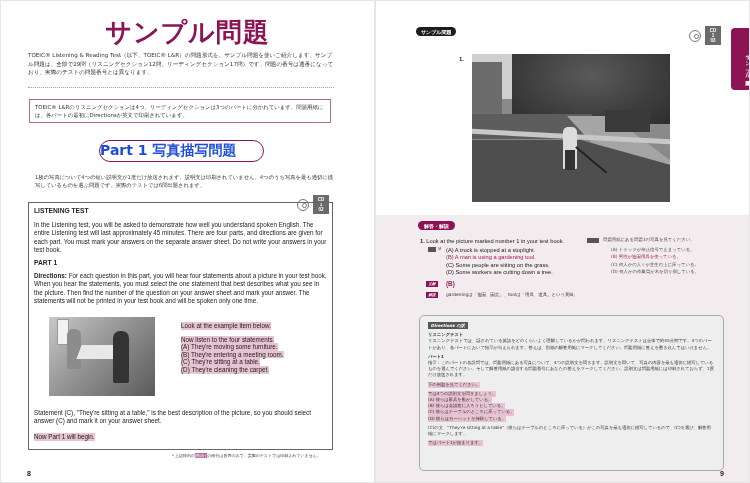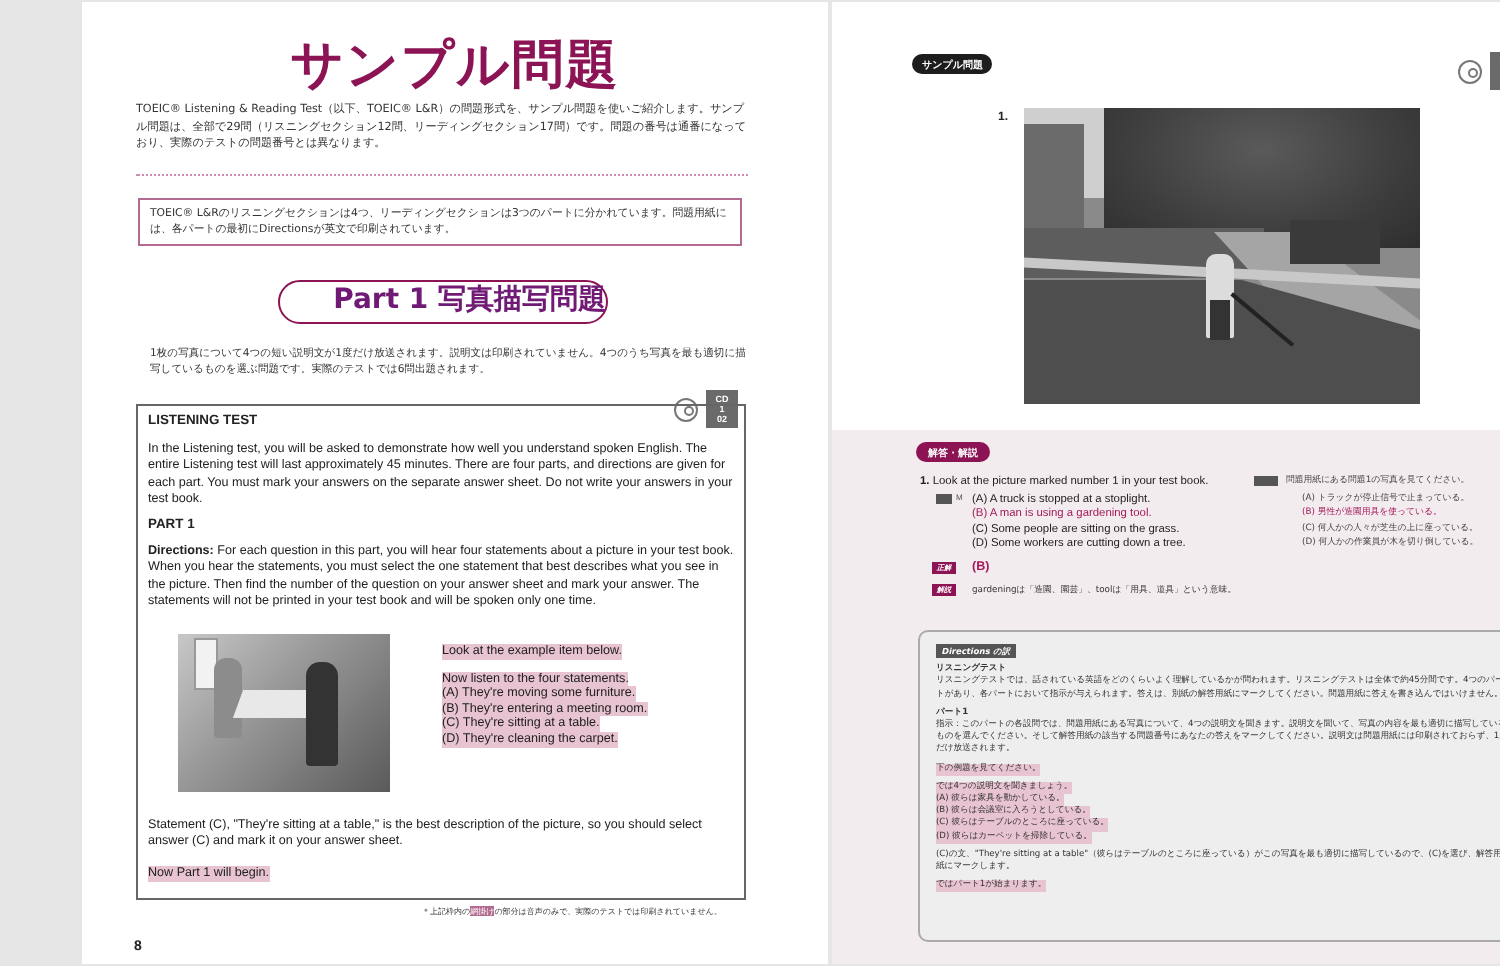--- a/index.html
+++ b/index.html
@@ -1,28 +1,28 @@
 <!DOCTYPE html>
 <html><head>
 <meta charset="utf-8">
 <style>
   * { box-sizing: border-box; margin: 0; padding: 0; }
   html, body { width: 750px; height: 483px; overflow: hidden; background: #e6e6e6; }
   body { position: relative; font-family: "Liberation Sans", "DejaVu Sans", sans-serif; color: #222; }
 
-  .page { position: absolute; top: 1px; height: 481px; background: #fff; overflow: hidden; margin-left: 40px; }
+  .page { position: absolute; top: 1px; height: 481px; background: #fff; overflow: hidden; }
   .page-left { left: 1px; width: 373px; }
   .page-right { left: 376px; width: 373px; }
 
   
   .main-title { position: absolute; left: 0; width: 100%; top: 14px; text-align: center; font-size: 26px; font-weight: bold; color: #8c1455; letter-spacing: 1px; font-family: "DejaVu Sans", sans-serif; }
   .intro { position: absolute; left: 27px; width: 308px; top: 50px; font-size: 5.6px; line-height: 8.5px; color: #333; font-family: "DejaVu Sans", sans-serif; }
   .dotline { position: absolute; left: 27px; width: 306px; top: 86px; border-top: 1.3px dotted #d38ab0; }
   .note-box { position: absolute; left: 28px; width: 302px; top: 98px; height: 24px; border: 1px solid #b36a8f; padding: 3px 5px; font-size: 5.4px; line-height: 8px; color: #333; font-family: "DejaVu Sans", sans-serif; }
-  .part-pill { position: absolute; left: 98px; width: 165px; top: 139px; height: 22px; border: 1.5px solid #8c1455; border-radius: 12px; text-align: right; font-size: 14px; font-weight: bold; color: #701a75; line-height: 19px; font-family: "DejaVu Sans", sans-serif; }
+  .part-pill { position: absolute; left: 98px; width: 165px; top: 139px; height: 22px; border: 1.5px solid #8c1455; border-radius: 12px; text-align: left; font-size: 14px; font-weight: bold; color: #1d4ed8; line-height: 19px; font-family: "DejaVu Sans", sans-serif; }
   .part-desc { position: absolute; left: 34px; width: 298px; top: 172px; font-size: 5.3px; line-height: 8px; color: #333; font-family: "DejaVu Sans", sans-serif; }
 
   .cd { position: absolute; display: flex; align-items: center; gap: 4px; }
   .cd-disc { width: 12px; height: 12px; border: 1px solid #777; border-radius: 50%; position: relative; background: #fff; }
   .cd-disc::after { content: ""; position: absolute; left: 3.5px; top: 3.5px; width: 3px; height: 3px; border: 0.8px solid #777; border-radius: 50%; }
   .cd-label { background: #6a6a6a; color: #fff; font-size: 4.5px; font-weight: bold; line-height: 5px; padding: 2px 3px; text-align: center; width: 16px; }
   .cd-left { left: 296px; top: 194px; }
   .cd-right { left: 313px; top: 25px; }
 
   .lt-box { position: absolute; left: 27px; width: 305px; top: 201px; height: 248px; border: 1.3px solid #666; padding: 4px 5px; font-size: 6.3px; line-height: 8.2px; color: #222; }

